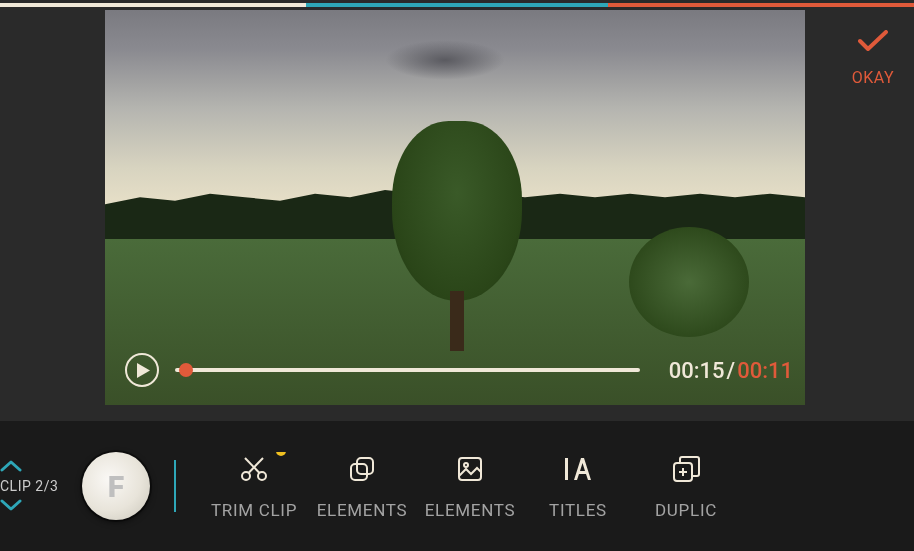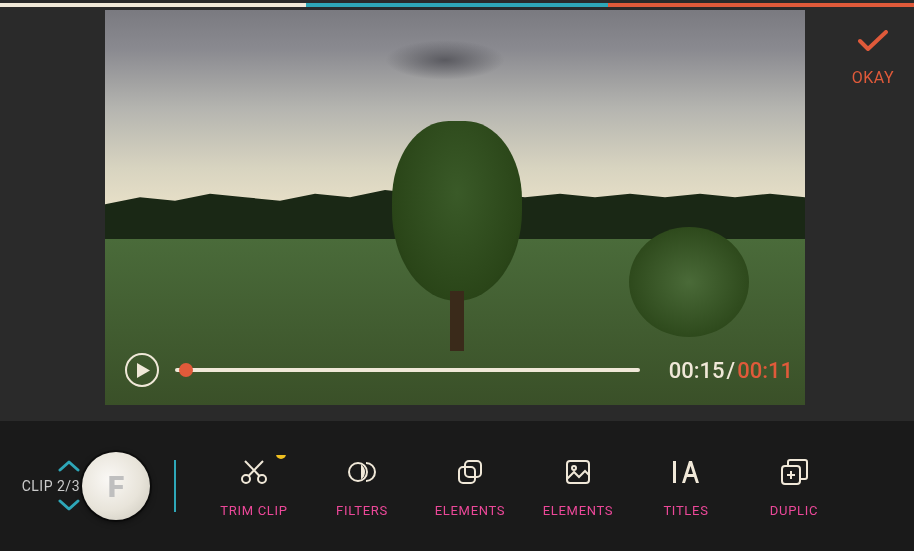--- a/index.html
+++ b/index.html
@@ -136,21 +136,21 @@
   position: absolute;
   bottom: 0; left: 0;
   width: 914px; height: 130px;
   background: #1a1a1a;
   display: flex;
   align-items: center;
 }
 .clip-nav {
   display: flex;
   flex-direction: column;
-  align-items: flex-end;
+  align-items: flex-start;
   width: 80px;
   gap: 2px;
 }
 .clip-nav .arrow { color: #2ea7b8; cursor: pointer; }
 .clip-label { color: #ccc; font-size: 14px; letter-spacing: 0.5px; }
 
 .clip-thumb {
   width: 68px; height: 68px;
   border-radius: 50%;
   background: radial-gradient(circle at 40% 40%, #faf8f5 0%, #e8e4da 55%, #c8c4b8 100%);
@@ -178,21 +178,21 @@
   display: flex;
   flex-direction: column;
   align-items: center;
   gap: 14px;
   width: 108px;
   flex-shrink: 0;
   cursor: pointer;
   position: relative;
 }
 .tool .icon { color: #f0e8d8; height: 34px; display: flex; align-items: center; justify-content: center; }
-.tool .label { color: #ec4899; font-size: 13px; letter-spacing: 0.7px; }
+.tool .label { color: #a3a3a3; font-size: 17px; letter-spacing: 0.7px; }
 .tool .dot {
   position: absolute;
   top: -6px; right: 22px;
   width: 10px; height: 10px;
   background: #f0c020;
   border-radius: 50%;
 }
 </style>
 </head>
 <body>
@@ -268,32 +268,20 @@
               <circle cx="7" cy="22" r="4"></circle>
               <circle cx="23" cy="22" r="4"></circle>
               <line x1="9.5" y1="19" x2="24" y2="4"></line>
               <line x1="20.5" y1="19" x2="6" y2="4"></line>
             </g>
           </svg>
       </span>
       <span class="label">TRIM CLIP</span>
     </div>
 
-    <div class="tool">
-      <span class="icon">
-        <svg width="30" height="30" viewBox="0 0 30 30">
-            <g stroke="#f0e8d8" stroke-width="2" fill="none">
-              <circle cx="11" cy="15" r="9"></circle>
-              <path d="M19 6 A9 9 0 0 1 19 24"></path>
-              <path d="M14 7.5 A9 9 0 0 1 14 22.5" fill="#f0e8d8" stroke="none"></path>
-            </g>
-          </svg>
-      </span>
-      <span class="label">FILTERS</span>
-    </div>
 
     <div class="tool">
       <span class="icon">
         <svg width="30" height="30" viewBox="0 0 30 30">
             <g stroke="#f0e8d8" stroke-width="2" fill="none">
               <rect x="4" y="10" width="16" height="16" rx="4"></rect>
               <rect x="10" y="4" width="16" height="16" rx="4"></rect>
             </g>
           </svg>
       </span>

